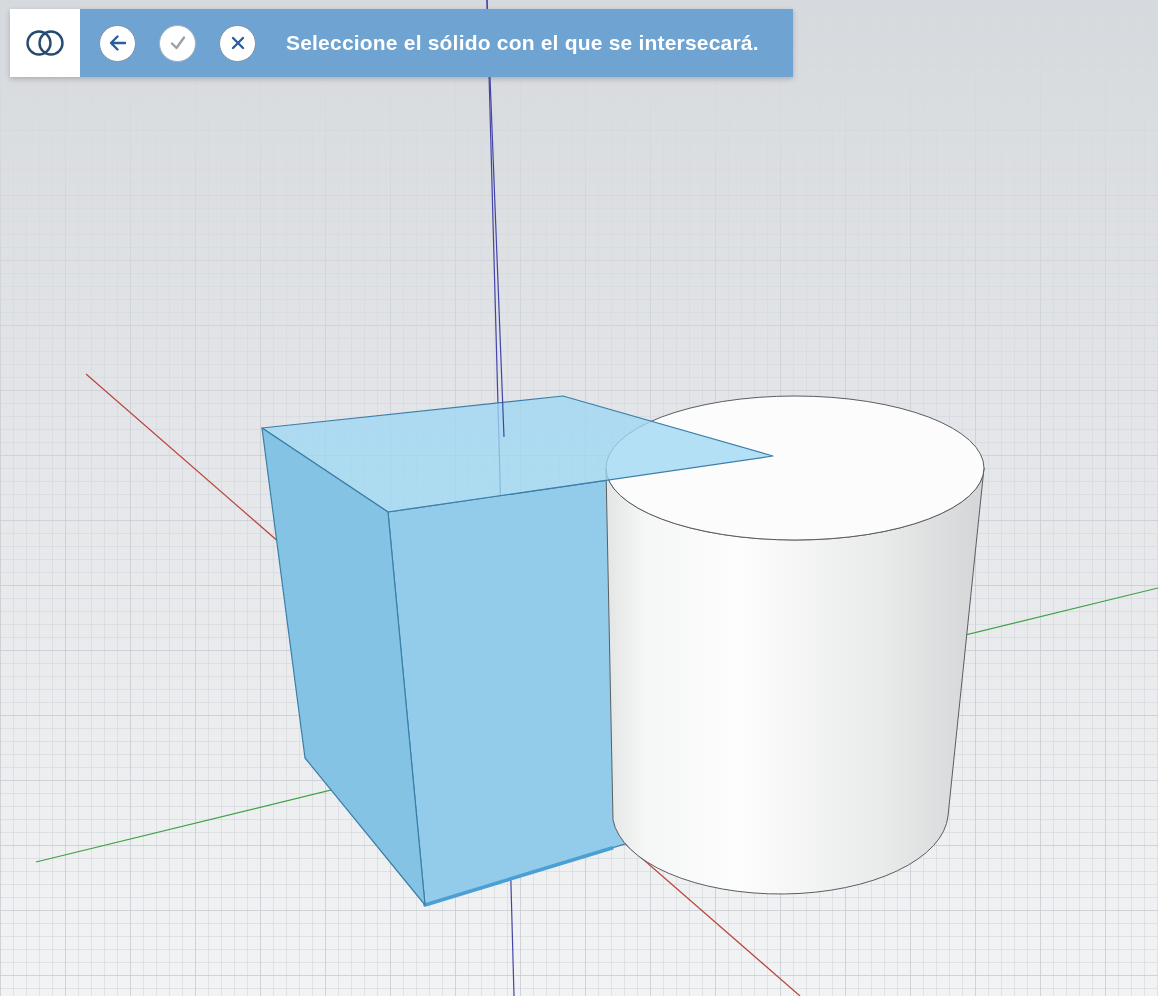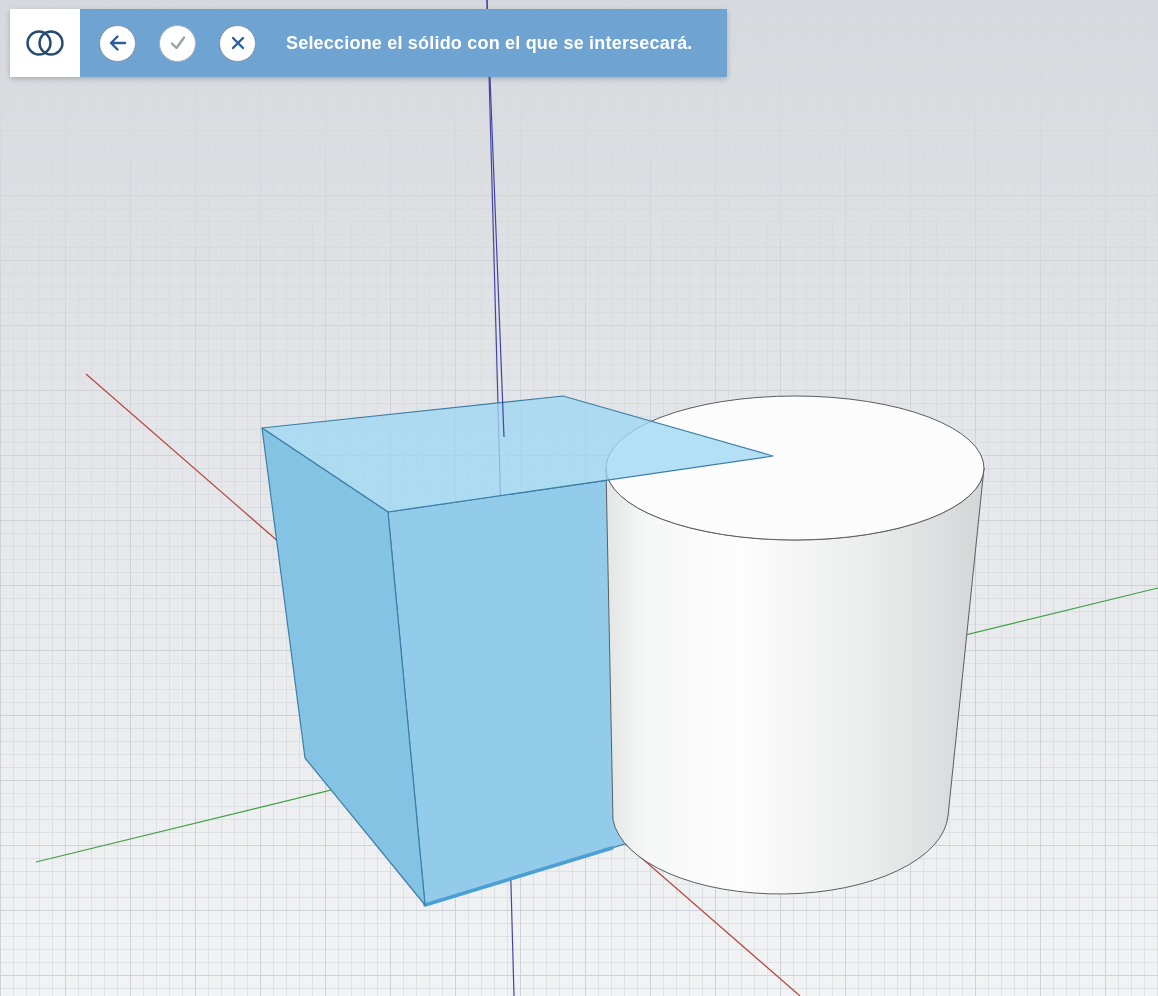--- a/index.html
+++ b/index.html
@@ -33,21 +33,21 @@
     width:37px;height:37px;flex:0 0 37px;
     border-radius:50%;
     background:#ffffff;
     border:1.5px solid #7d92a5;
     display:flex;align-items:center;justify-content:center;
     padding:0;cursor:pointer;
   }
   .round-btn.muted{border-color:#a6b1bb;}
   .prompt-text{
     margin-left:7px;
-    font-size:18px;
+    font-size:21px;
     font-weight:bold;
     letter-spacing:.2px;
     white-space:nowrap;
   }
 </style>
 </head>
 <body>
 
 <div class="stage">
 

